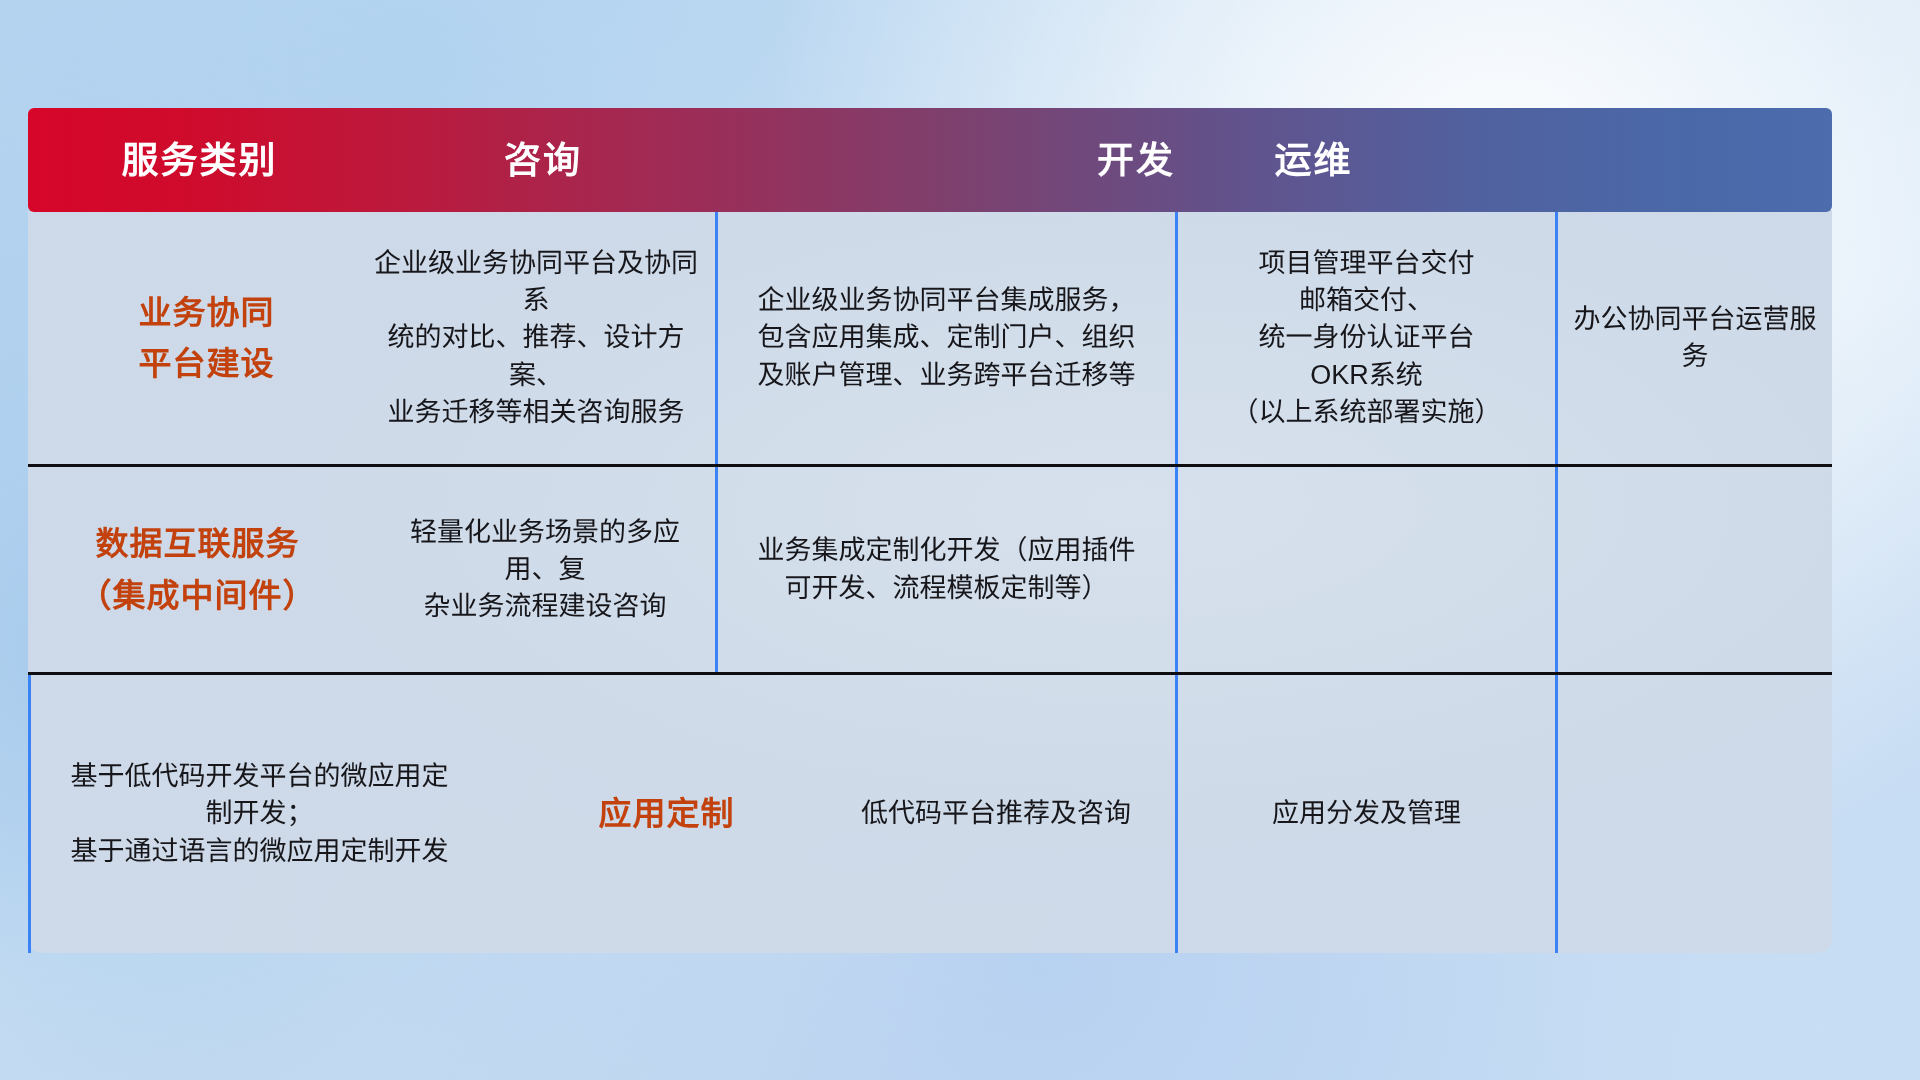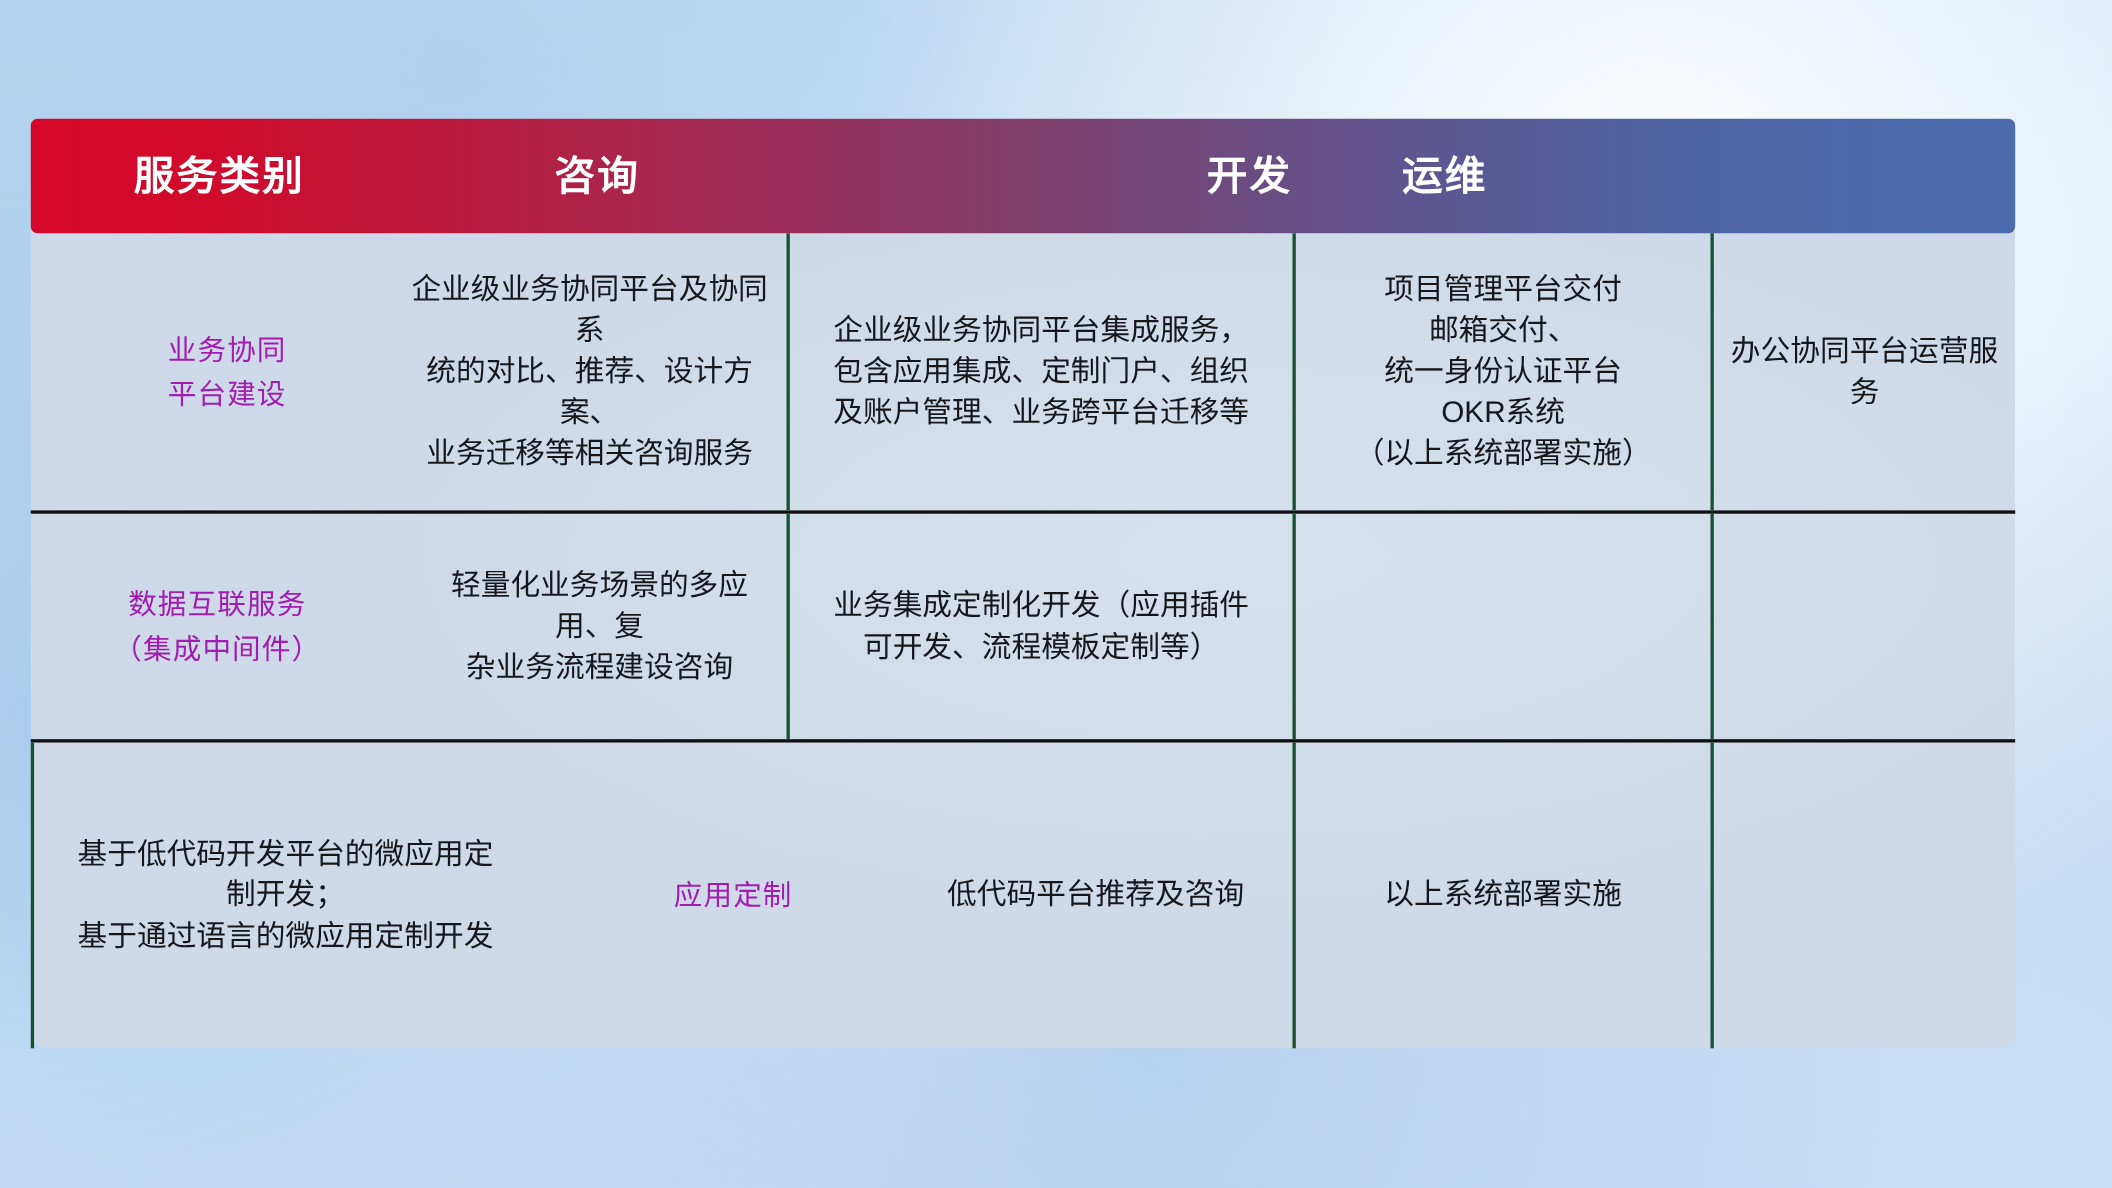--- a/index.html
+++ b/index.html
@@ -109,26 +109,26 @@
     display: flex;
     align-items: center;
     justify-content: center;
     text-align: center;
     padding: 6px 14px;
     color: #17171b;
     font-size: 27px;
     line-height: 1.38;
     white-space: pre-line;
   }
-  .td.vdiv { border-left: 3px solid #14532d; }
+  .td.vdiv { border-left: 3px solid #3b82f6; }
 
   .td.cat {
-    color: #a21caf;
-    font-weight: normal;
-    font-size: 26px;
+    color: #c2410c;
+    font-weight: bold;
+    font-size: 33px;
     line-height: 1.55;
     letter-spacing: 1px;
   }
 
   
   .c0 { width: 687px; }
   .c1 { width: 460px; }
   .c2 { width: 380px; }
   .c3 { width: 277px; }
 
@@ -196,18 +196,18 @@
     <div class="trow r3">
       <div class="td c1 vdiv">基于低代码开发平台的微应用定
 制开发；
 基于通过语言的微应用定制开发</div>
       <div class="td c0">
         <div style="display:flex;width:100%;align-items:center;">
           <div class="td cat" style="width:343px;padding:0;">应用定制</div>
           <div class="td" style="width:344px;padding:0;">低代码平台推荐及咨询</div>
         </div>
       </div>
-      <div class="td c2 vdiv">以上系统部署实施</div>
+      <div class="td c2 vdiv">应用分发及管理</div>
       <div class="td c3 vdiv"></div>
     </div>
 
   </div>
 </div>
 
 </body></html>

